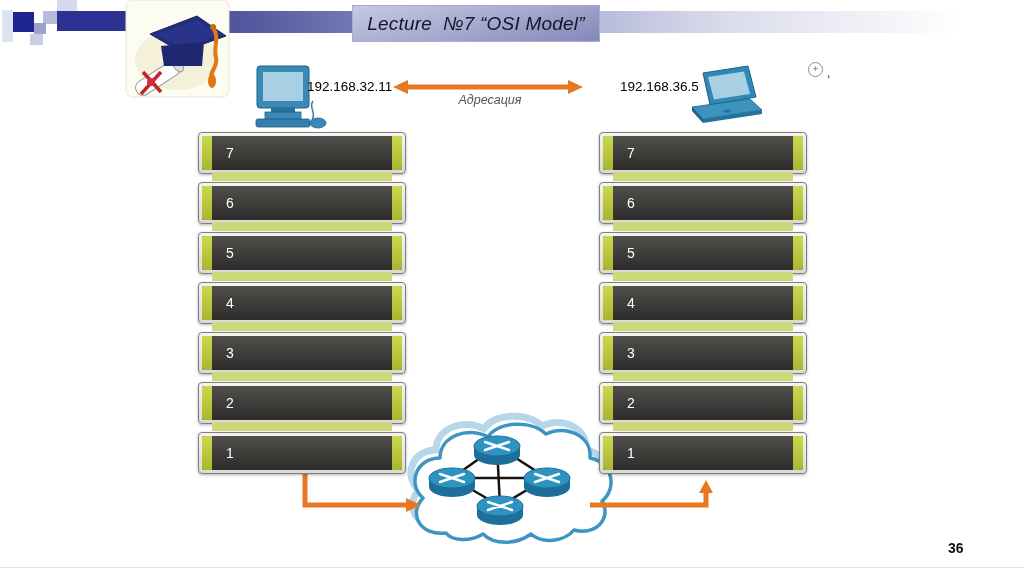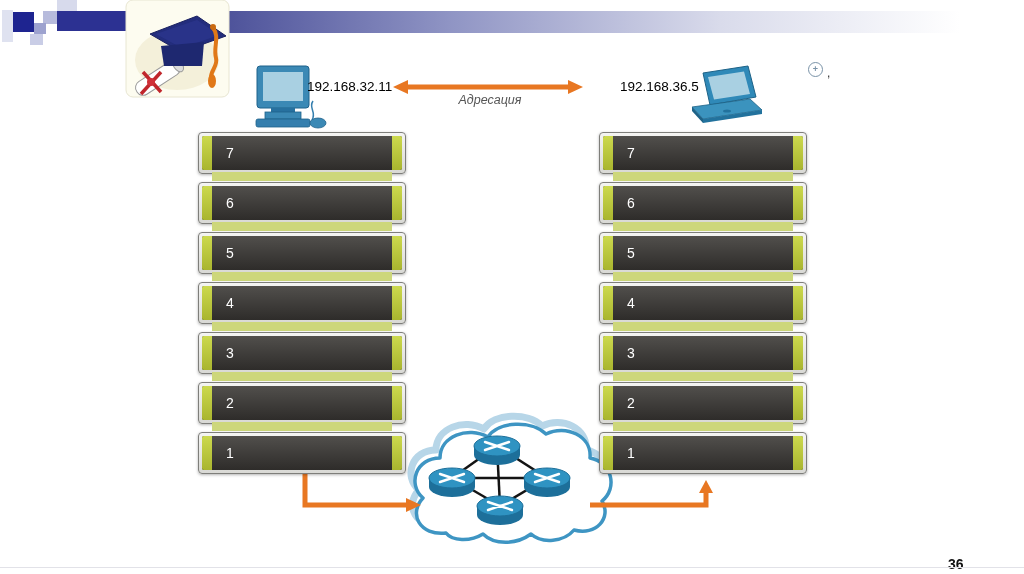--- a/index.html
+++ b/index.html
@@ -68,21 +68,21 @@
   .layer-inner::after{right:0;}
   .layer-num{
     position:absolute;left:24px;top:50%;transform:translateY(-50%);
     color:#ffffff;font-size:14px;
   }
   
   .caption{
     position:absolute;left:201px;top:529px;width:560px;text-align:center;
     font-size:12.5px;line-height:17px;color:#4c4c4c;
   }
-  .page-number{position:absolute;left:948px;top:540px;font-size:14px;font-weight:bold;color:#111;margin-top:16px;}
+  .page-number{position:absolute;left:948px;top:540px;font-size:14px;font-weight:bold;color:#111;}
   .bottom-line{position:absolute;left:0;top:567px;width:1024px;height:1px;background:#e2e2e8;}
   .overlay-svg{position:absolute;left:0;top:0;pointer-events:none;}
 </style>
 </head>
 <body>
 
 <div class="slide">
 
   <div class="dec dec-col"></div>
   <div class="dec dec-navy-sq"></div>
@@ -106,20 +106,23 @@
 
     <polygon points="25,34 72,16 101,36 56,52" fill="#232d7d" stroke="#1a2160"></polygon>
     <polygon points="31,34 72,20 94,35 57,48" fill="#2c3890" opacity="0.65"></polygon>
     <polygon points="36,46 79,42 77,66 39,66" fill="#1e2870"></polygon>
 
     <path d="M88,28 C95,36 88,48 91,58 C93,66 86,70 86,77" stroke="#e07818" stroke-width="4" fill="none"></path>
     <ellipse cx="87" cy="81" rx="4" ry="7" fill="#e07818"></ellipse>
     <circle cx="88" cy="27" r="3" fill="#c96a12"></circle>
   </svg>
 
+  <div class="title-box">
+    <span class="title-text">Lecture  №7 “OSI Model”</span>
+  </div>
 
   <svg class="overlay-svg" width="1024" height="574" viewBox="0 0 1024 574">
 
     <g>
       <rect x="257" y="66" width="52" height="42" rx="3" fill="#3b89b5" stroke="#1f628b"></rect>
       <rect x="263" y="72" width="40" height="29" fill="#a9d0e2"></rect>
       <rect x="271" y="108" width="24" height="5" fill="#27719f"></rect>
       <rect x="265" y="112" width="36" height="7" fill="#3b89b5" stroke="#1f628b" stroke-width="0.8"></rect>
       <rect x="256" y="119" width="54" height="8" rx="2" fill="#357fae" stroke="#1f628b" stroke-width="0.8"></rect>
       <path d="M312,120 C317,112 308,108 313,101" stroke="#357fae" stroke-width="1.5" fill="none"></path>

